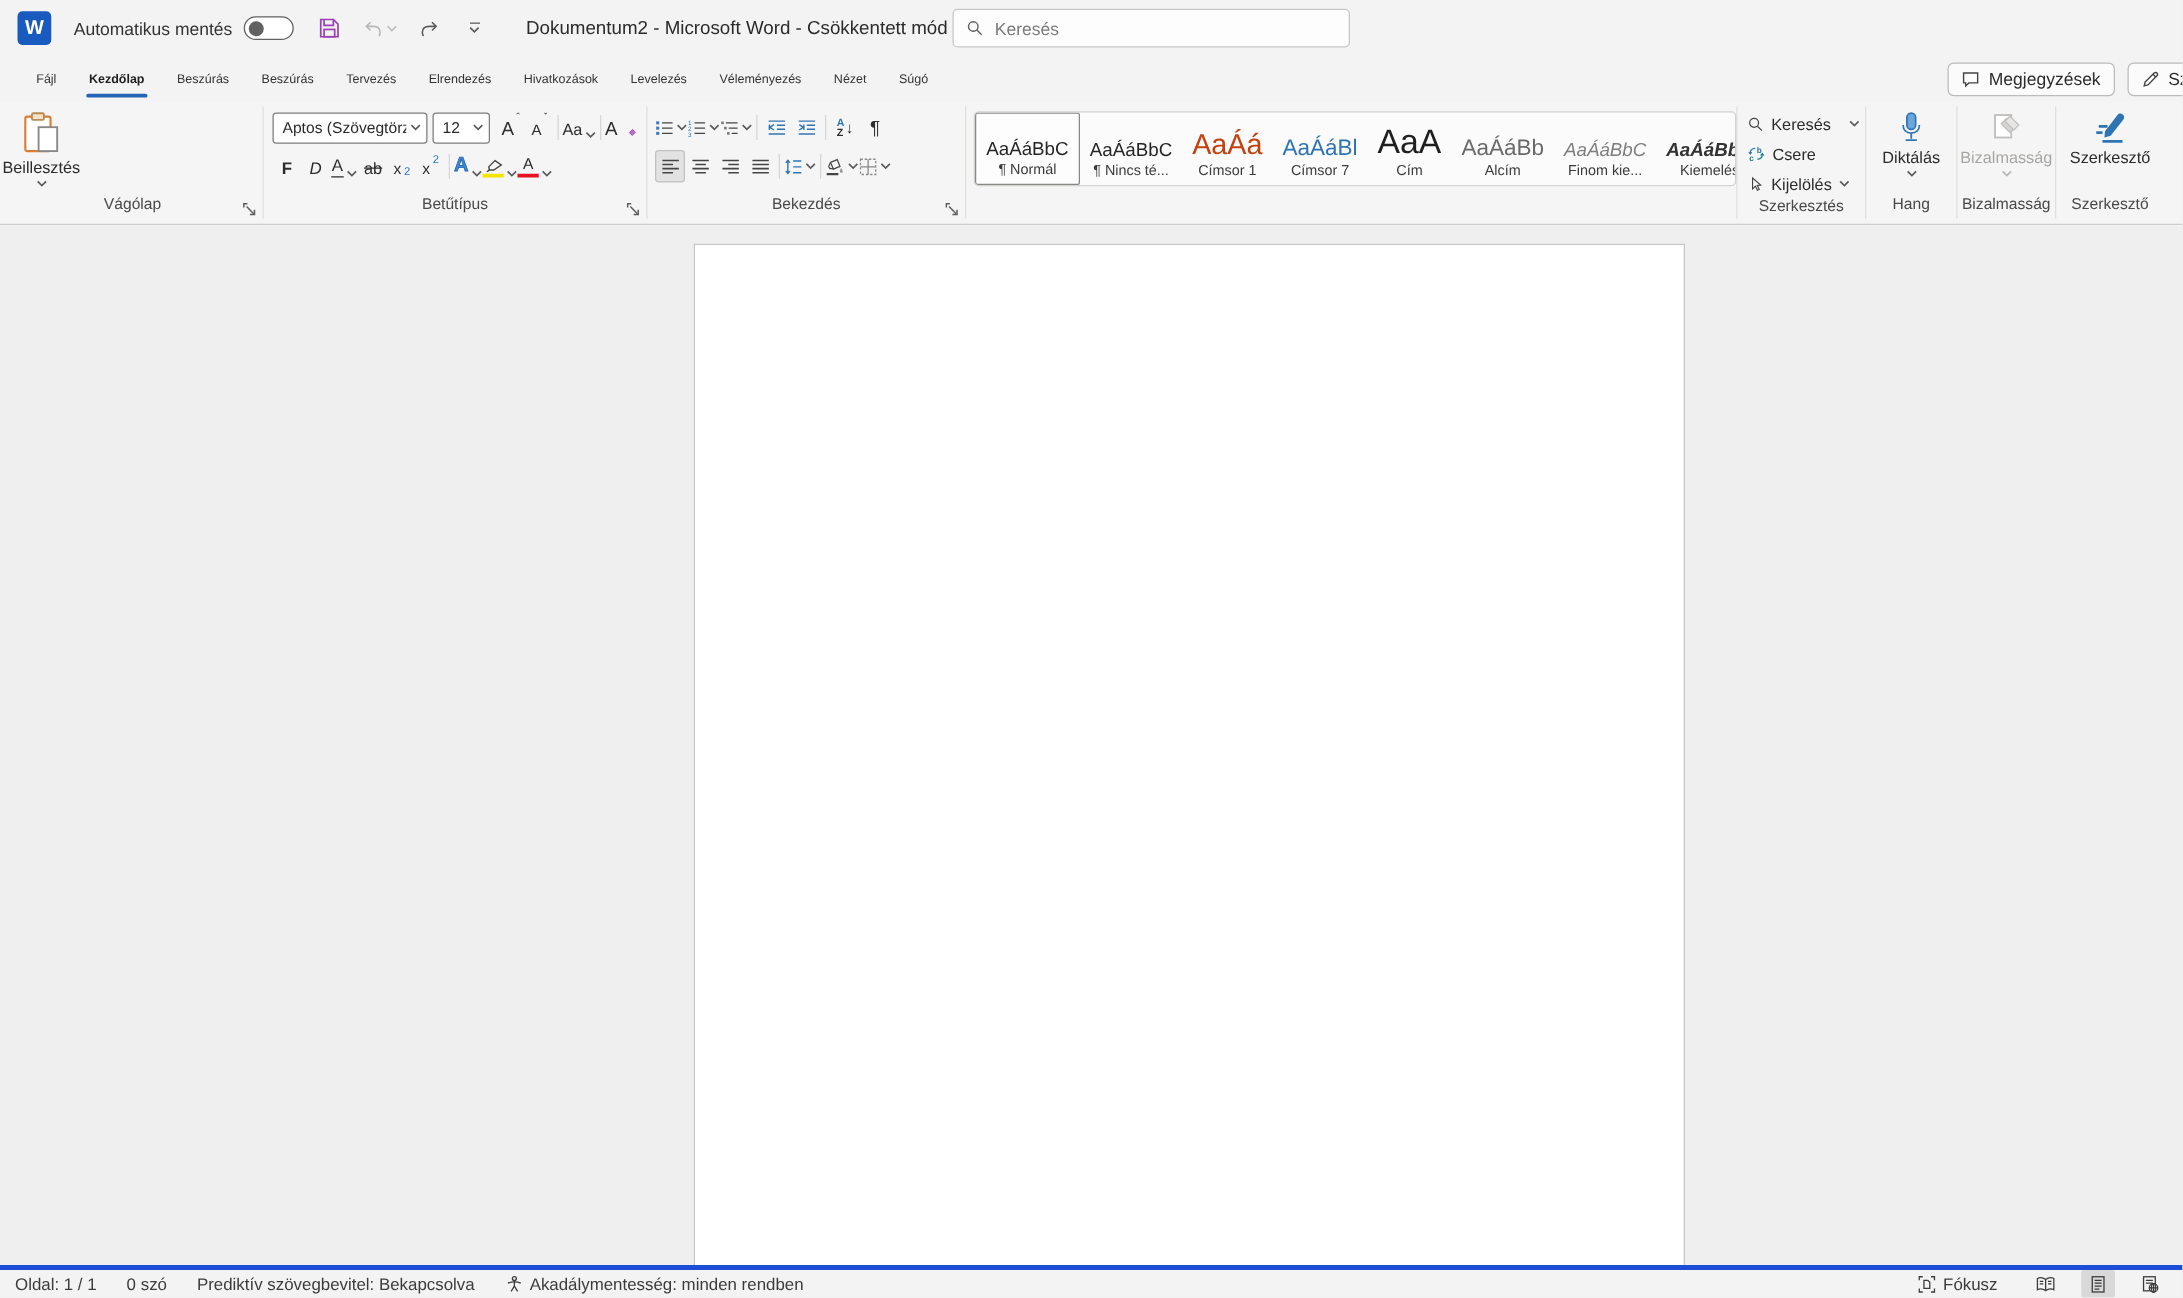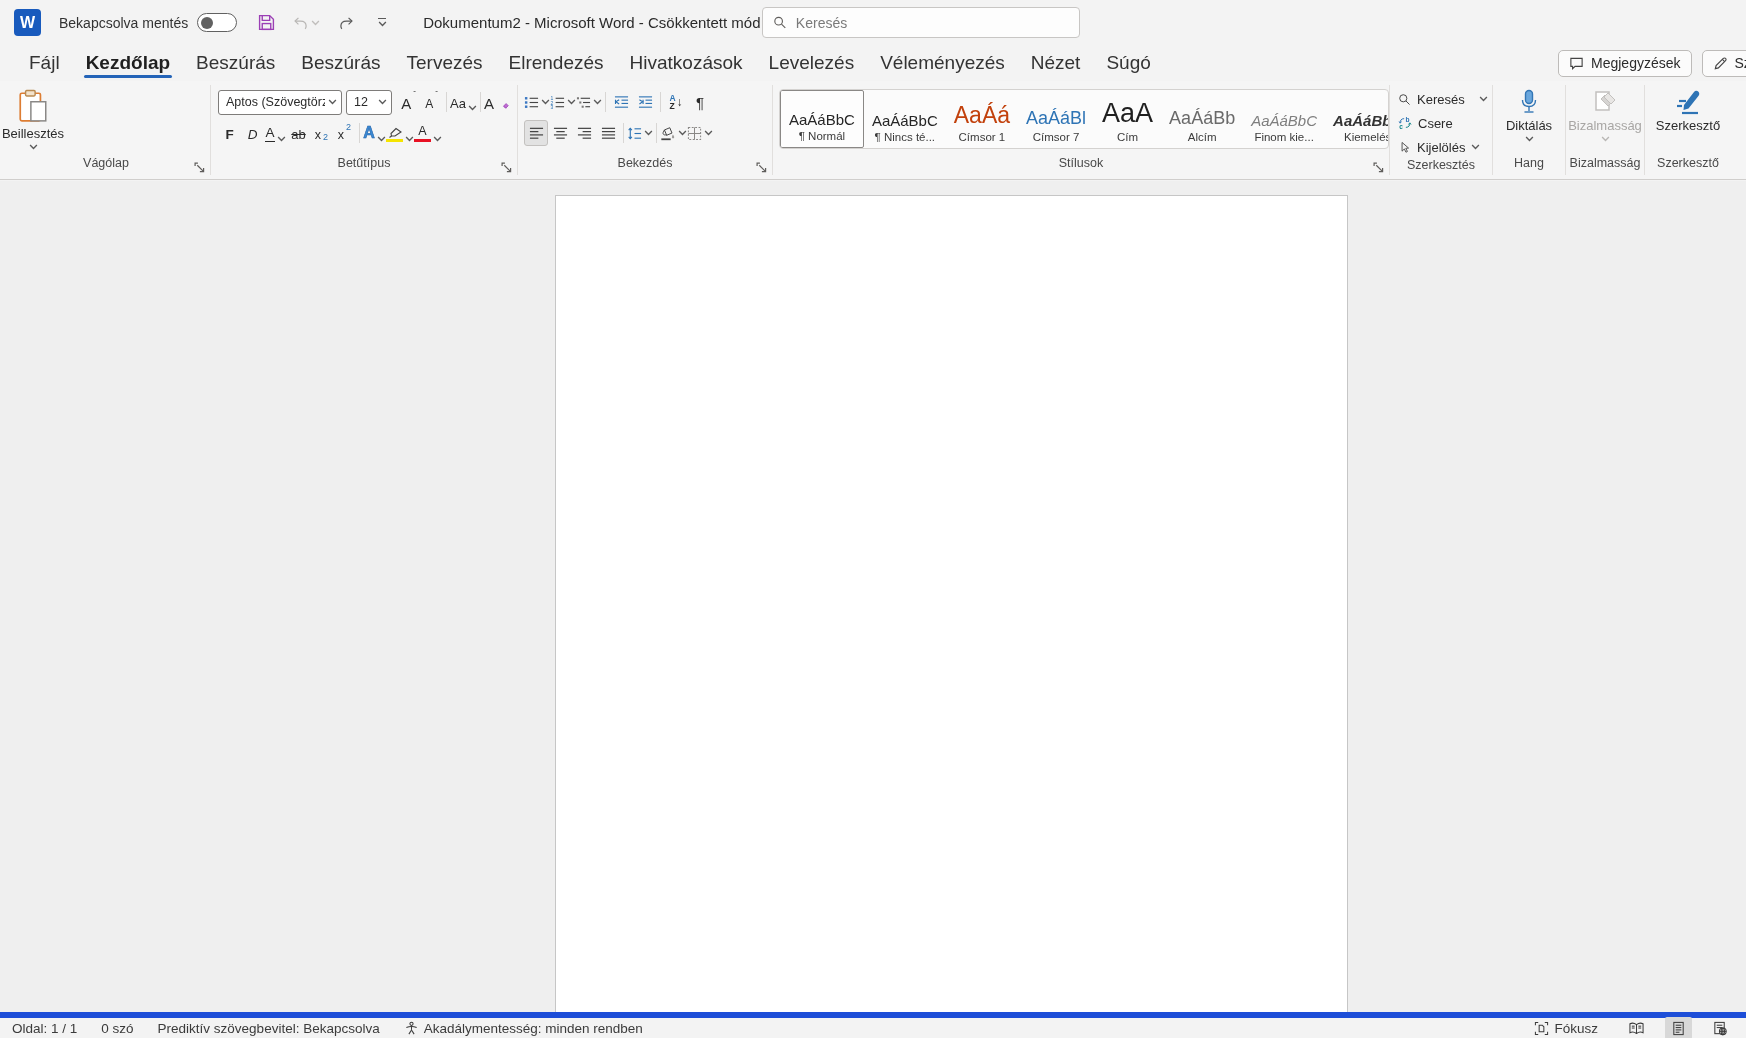--- a/index.html
+++ b/index.html
@@ -18,21 +18,21 @@
   .qbtn { width:26px; height:26px; display:flex; align-items:center; justify-content:center; }
   .qat-chev { display:flex; flex-direction:column; align-items:center; gap:2px; }
   .qat-chev .bar { width:8px; height:1.4px; background:#5a5a5a; }
   .wintitle { margin-left:28px; font-size:15px; color:#2b2b2b; white-space:nowrap; }
   .searchbox { position:absolute; left:762px; top:7px; width:318px; height:31px; background:#fdfdfd; border:1px solid #c8c6c4; border-radius:4px; display:flex; align-items:center; padding:0 10px; gap:9px; }
   .searchbox input { border:none; outline:none; background:transparent; font-family:"Liberation Sans",sans-serif; font-size:14px; color:#333; width:100%; }
   .searchbox input::placeholder { color:#7a7a7a; }
 
   
   .tabrow { height:36px; display:flex; align-items:stretch; padding-left:16px; position:relative; background:#f3f3f3; }
-  .tab { display:flex; align-items:center; padding:0 13px; font-size:19px; color:#333; position:relative; cursor:default; }
+  .tab { display:flex; align-items:center; padding:0 13px; font-size:10px; color:#333; position:relative; cursor:default; }
   .tab.active { font-weight:bold; color:#1f1f1f; }
   .tab.active::after { content:""; position:absolute; left:11px; right:11px; bottom:3px; height:3px; border-radius:2px; background:#2464b8; }
   .tabrow-right { position:absolute; right:0; top:0; height:36px; display:flex; align-items:center; gap:10px; overflow:hidden; width:190px; justify-content:flex-start; padding-left:2px; }
   .pillbtn { display:flex; align-items:center; gap:7px; border:1px solid #bdbbb9; border-radius:5px; background:#fbfbfb; height:27px; padding:0 10px; font-size:14px; color:#2b2b2b; white-space:nowrap; flex:none; }
 
   
   .ribbon { height:99px; background:#f5f5f5; border-bottom:1px solid #d0cecc; display:flex; align-items:stretch; padding:0 2px; }
   .rgroup { display:flex; flex-direction:column; position:relative; flex:none; }
   .gcontent { flex:1; position:relative; }
   .glabelrow { height:23px; display:flex; justify-content:center; position:relative; }
@@ -81,21 +81,21 @@
   .editrows { display:flex; flex-direction:column; padding:7px 0 0 8px; gap:2px; }
   .editrow { display:flex; align-items:center; gap:6px; height:22px; }
   .stackbtn { display:flex; flex-direction:column; align-items:center; padding-top:8px; gap:3px; height:100%; }
   .stackbtn .lbl { font-size:13px; }
 
   
   .docarea { position:absolute; top:181px; left:0; right:0; bottom:26px; background:#efefef; overflow:hidden; }
   .page { position:absolute; left:555px; top:14px; width:793px; height:900px; background:#fff; border:1px solid #c6c6c6; border-bottom:none; }
 
   
-  .statusbar { position:absolute; left:0; right:0; bottom:0; height:26px; background:#f3f3f3; border-top:6px solid #1d4ed8; display:flex; align-items:center; font-size:13.5px; color:#3b3b3b; padding:0 12px; }
+  .statusbar { position:absolute; left:0; right:0; bottom:0; height:26px; background:#f3f3f3; border-top:4px solid #1d4ed8; display:flex; align-items:center; font-size:13.5px; color:#3b3b3b; padding:0 12px; }
   .sb-item { display:flex; align-items:center; gap:5px; margin-right:24px; white-space:nowrap; }
   .sb-right { margin-left:auto; display:flex; align-items:center; gap:14px; }
   .viewbtn { height:22px; padding:0 6px; display:flex; align-items:center; border-radius:2px; }
   .viewbtn.sel { background:#d8d8d8; }
 </style>
 </head>
 <body>
 
 <svg width="0" height="0" style="position:absolute">
   <defs>
@@ -302,21 +302,21 @@
         <line x1="7.4" y1="11" x2="14.6" y2="11"></line>
         <line x1="11" y1="7.4" x2="11" y2="14.6"></line>
         <ellipse cx="11" cy="11" rx="1.8" ry="3.6"></ellipse>
       </symbol>
   </defs>
 </svg>
 
 <div class="titlebar">
   <div class="applogo">W</div>
   <div class="autosave">
-    <span>Bekapcsolva mentés</span>
+    <span>Automatikus mentés</span>
     <div class="toggle">
         <div class="knob"></div>
       </div>
   </div>
   <div class="qat">
     <div class="qbtn">
         <svg width="17" height="17" stroke="#9b3fb5" fill="none" stroke-width="1.3">
           <use href="#i-floppy"></use>
         </svg>
       </div>
@@ -664,26 +664,20 @@
           <span class="stylepreview" style="font-size:15px;font-style:italic;color:#7e7e7e">AaÁáBbC</span>
           <span class="stylelabel">Finom kie...</span>
         </div>
         <div class="styleitem">
           <span class="stylepreview" style="font-size:15px;font-style:italic;font-weight:bold;color:#333">AaÁáBbC</span>
           <span class="stylelabel">Kiemelés</span>
         </div>
 
       </div>
     </div>
-    <div class="glabelrow">
-      <span class="glabel">Stílusok</span>
-      <svg class="launcher">
-          <use href="#i-launcher"></use>
-        </svg>
-    </div>
   </div>
   <div class="gsep"></div>
 
   <div class="rgroup" style="width:102px">
     <div class="gcontent">
       <div class="editrows">
         <div class="editrow">
           <svg width="13" height="13" stroke="#444" fill="none" stroke-width="1.2">
               <use href="#i-search"></use>
             </svg>

